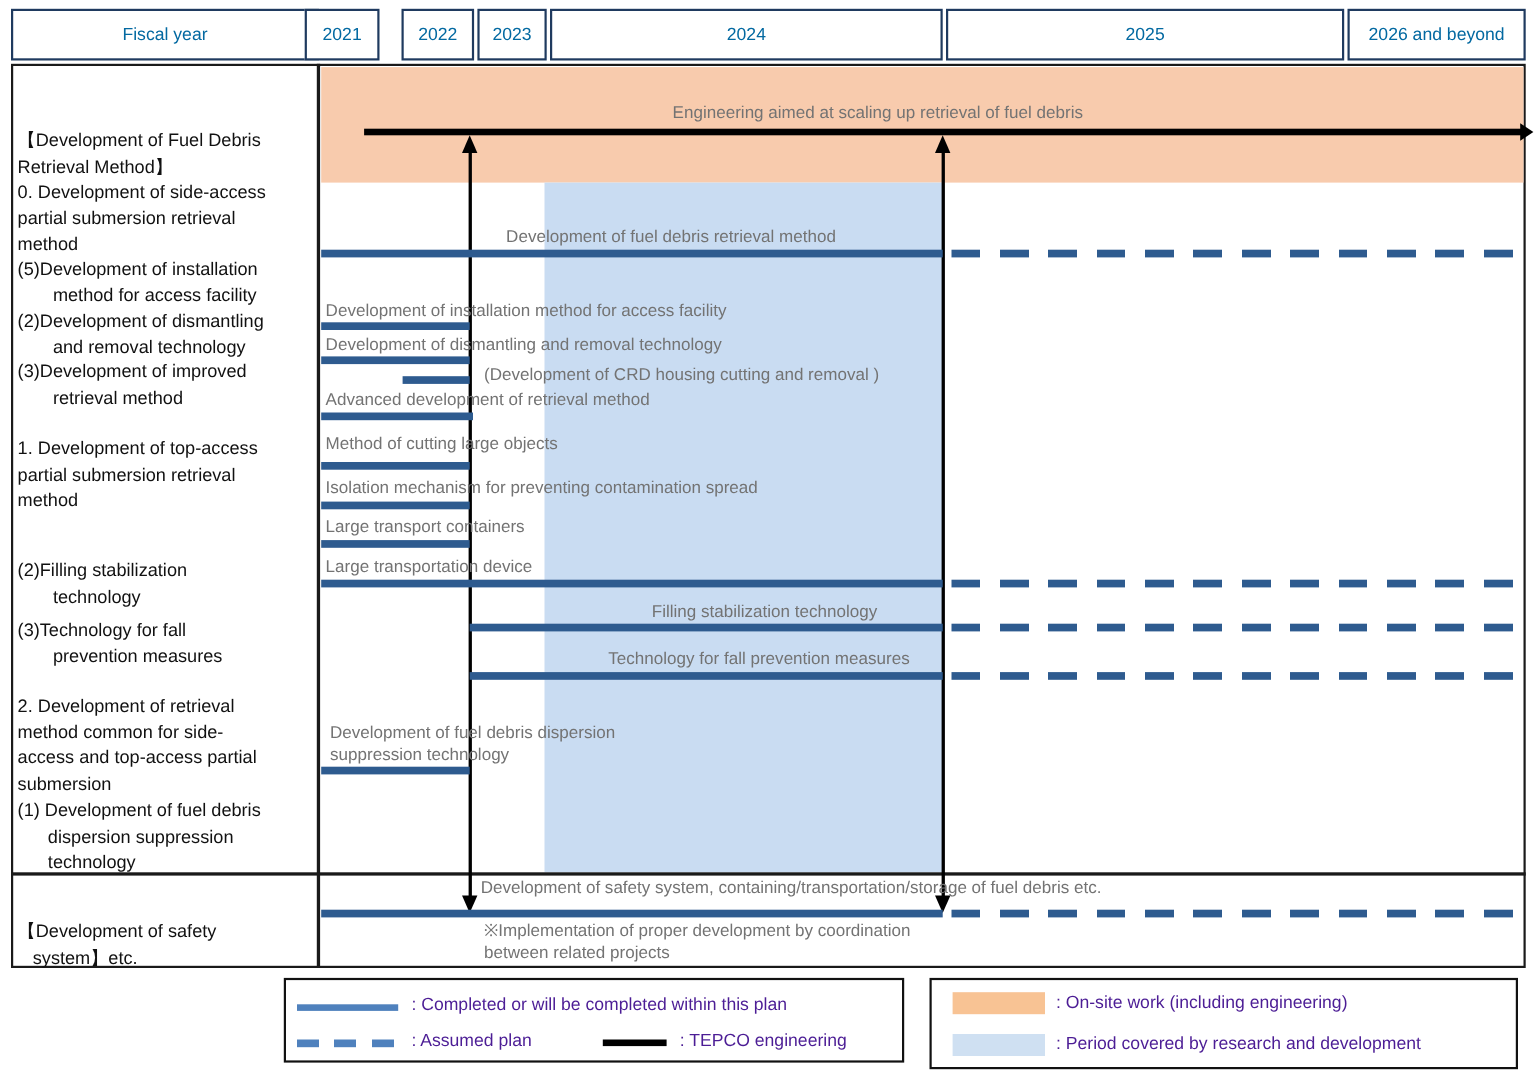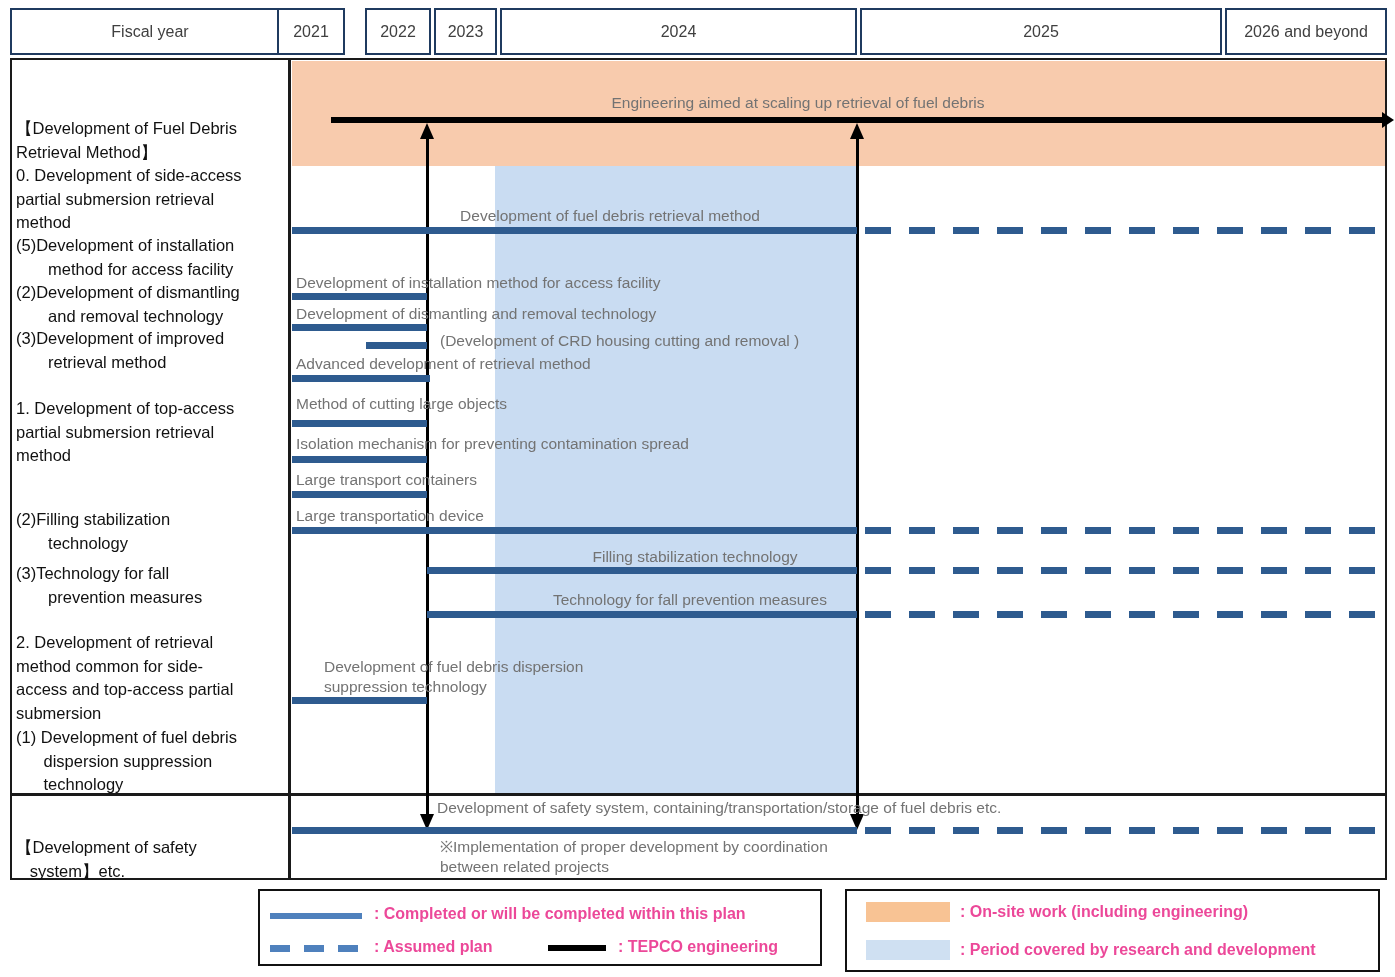--- a/index.html
+++ b/index.html
@@ -6,21 +6,21 @@
   #canvas {
     position:relative; width:1395px; height:977px;
     background:#fff; overflow:hidden;
     font-family:"Liberation Sans", sans-serif; color:#1a1a1a;
   }
   
   .hcell {
     position:absolute; top:8px; height:47px; box-sizing:border-box;
     border:2.5px solid #1f3a5f; background:#fff;
     display:flex; align-items:center; justify-content:center;
-    font-size:16px; color:#404040;
+    font-size:16px; color:#0369a1;
   }
   
   .body-box {
     position:absolute; left:10px; top:58px; width:1377px; height:822px;
     box-sizing:border-box; border:2.5px solid #1a1a1a; background:#fff;
   }
   .vdivider { position:absolute; left:288px; top:58px; width:2.5px; height:822px; background:#1a1a1a; }
   .hdivider { position:absolute; left:10px; top:793px; width:1377px; height:2.5px; background:#1a1a1a; }
   
   .band-onsite { position:absolute; left:292px; top:61px; width:1093px; height:105px; background:#f8cbad; }
@@ -53,21 +53,21 @@
   .leftitem { position:absolute; left:16px; width:272px; font-size:16.5px; line-height:23.5px; white-space:pre; color:#111; }
   
   .legend-box { position:absolute; box-sizing:border-box; border:2.5px solid #111; background:#fff; }
   .swatch-line { position:absolute; height:6px; background:#4f81bd; }
   .swatch-line-dashed { position:absolute; height:7px;
     background:repeating-linear-gradient(90deg, #4f81bd 0 20px, transparent 20px 34px); }
   .swatch-line-black { position:absolute; height:6px; background:#000; }
   .swatch-fill { position:absolute; width:84px; height:20px; }
   .swatch-orange { background:#f8c394; }
   .swatch-blue { background:#cfe0f2; }
-  .legend-text { position:absolute; font-size:16px; color:#ec4899; white-space:pre;font-weight:bold; }
+  .legend-text { position:absolute; font-size:16px; color:#4c1d95; white-space:pre; }
 </style>
 </head>
 <body>
 
 <div id="canvas">
 
   <div class="hcell" style="left:10px;  width:280px;">
       <span>Fiscal year</span>
     </div>
   <div class="hcell" style="left:277px; width:68px;">
@@ -166,21 +166,21 @@
   <div class="bar-dashed" style="left:865px; top:527px; width:523px;"></div>
 
   <div class="lbl center" style="left:515px; top:547px; width:360px;">Filling stabilization technology</div>
   <div class="bar" style="left:427px; top:567px; width:430px;"></div>
   <div class="bar-dashed" style="left:865px; top:567px; width:523px;"></div>
 
   <div class="lbl center" style="left:510px; top:590px; width:360px;">Technology for fall prevention measures</div>
   <div class="bar" style="left:427px; top:611px; width:430px;"></div>
   <div class="bar-dashed" style="left:865px; top:611px; width:523px;"></div>
 
-  <div class="lbl" style="left:300px; top:657px;margin-left:24px;">Development of fuel debris dispersion
+  <div class="lbl" style="left:300px; top:657px;">Development of fuel debris dispersion
 suppression technology</div>
   <div class="bar" style="left:292px; top:697px; width:135px;"></div>
 
   <div class="lbl" style="left:437px; top:798px;">Development of safety system, containing/transportation/storage of fuel debris etc.</div>
   <div class="bar" style="left:292px; top:827px; width:565px;"></div>
   <div class="bar-dashed" style="left:865px; top:827px; width:523px;"></div>
 
   <div class="lbl" style="left:440px; top:837px;">※Implementation of proper development by coordination
 between related projects</div>
 

